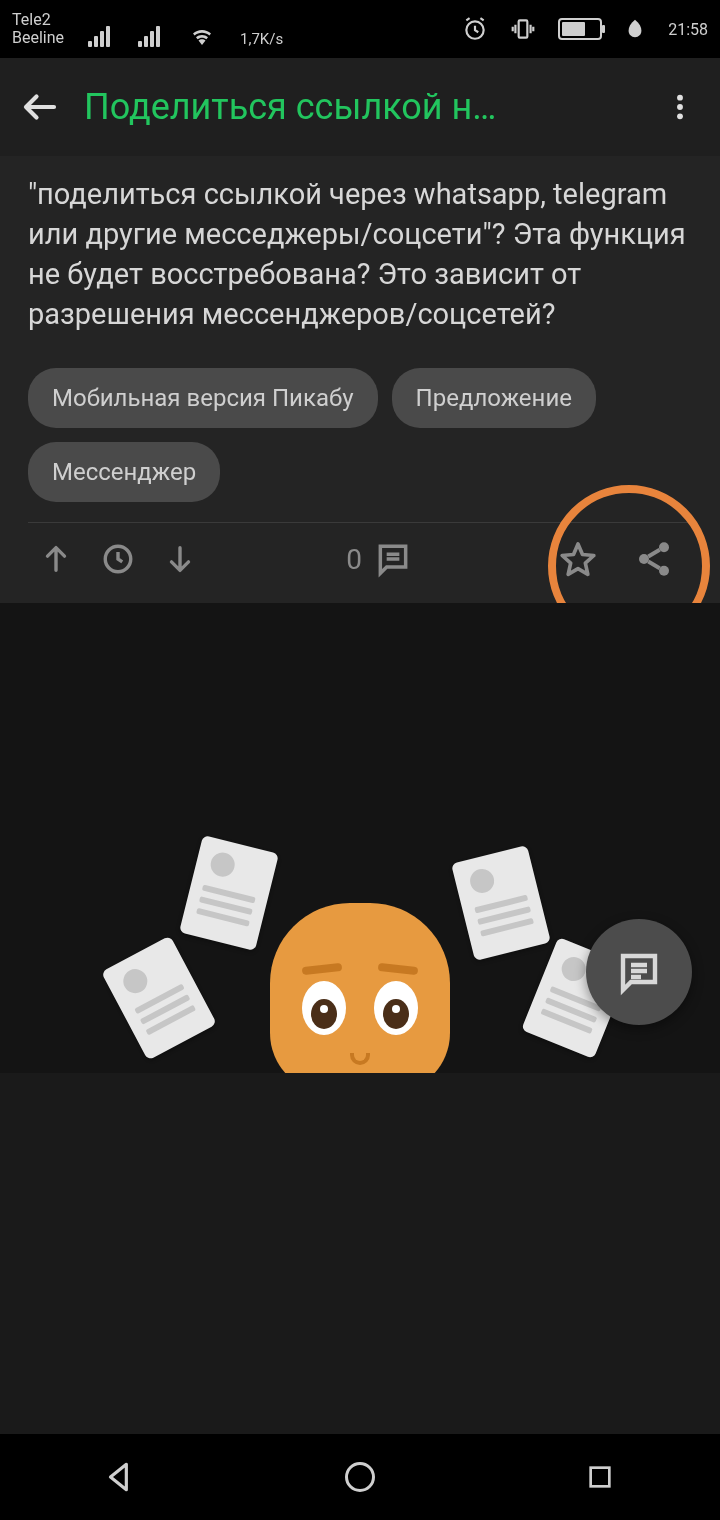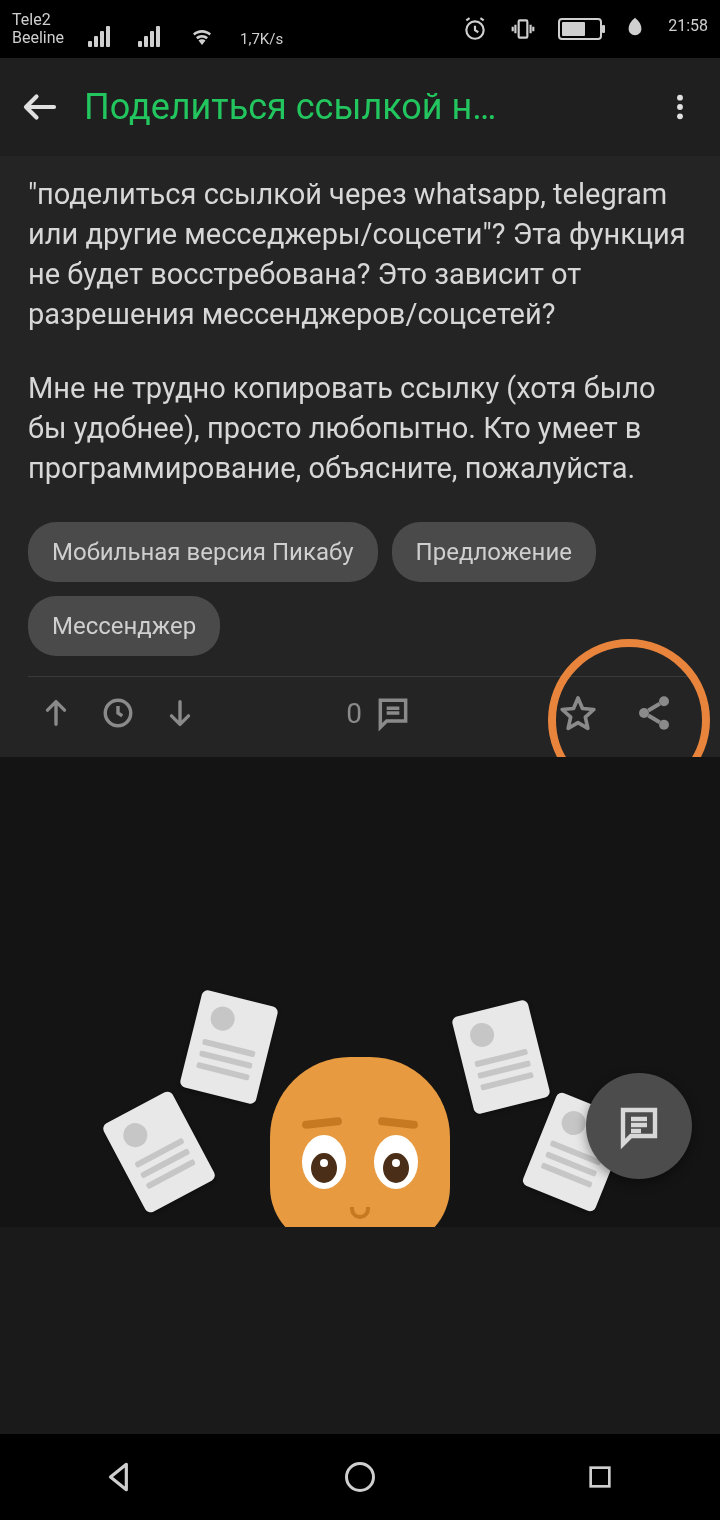--- a/index.html
+++ b/index.html
@@ -9,21 +9,21 @@
   .sb-left{display:flex;align-items:flex-end;gap:24px}
   .sb-carriers{display:flex;flex-direction:column;line-height:18px;font-size:16px}
   .sb-signal{width:26px;height:22px;display:flex;align-items:flex-end;gap:2px}
   .sb-signal span{display:block;width:4px;background:#cfcfcf;border-radius:1px}
   .sb-signal span:nth-child(1){height:6px}
   .sb-signal span:nth-child(2){height:11px}
   .sb-signal span:nth-child(3){height:16px}
   .sb-signal span:nth-child(4){height:21px}
   .sb-wifi{width:28px;height:22px;position:relative}
   .sb-datarate{display:flex;flex-direction:row;line-height:16px;font-size:15px;align-items:flex-end}
-  .sb-right{display:flex;gap:22px}
+  .sb-right{display:flex;align-items:center;gap:22px}
   .sb-batt{display:flex;align-items:center;gap:2px}
   .batt-body{width:44px;height:22px;border:2px solid #cfcfcf;border-radius:4px;position:relative;display:flex;align-items:center;justify-content:center}
   .batt-body::after{content:"";position:absolute;right:-5px;top:5px;width:3px;height:8px;background:#cfcfcf;border-radius:1px}
   .batt-fill{position:absolute;left:2px;top:2px;bottom:2px;width:58%;background:#cfcfcf;border-radius:1px}
   .batt-txt{position:relative;font-size:14px;color:#000;font-weight:600;mix-blend-mode:difference}
   .sb-time{font-size:16px}
 
   
   .app-bar{height:98px;background:#1f1f1f;display:flex;align-items:center;padding:0 8px}
   .icon-btn{width:64px;height:64px;display:flex;align-items:center;justify-content:center;color:#e0e0e0}
@@ -143,21 +143,20 @@
         <circle cx="12" cy="5" r="2.2"></circle>
         <circle cx="12" cy="12" r="2.2"></circle>
         <circle cx="12" cy="19" r="2.2"></circle>
       </svg>
   </div>
 </div>
 
 <div class="content">
   <div class="post-body">
     <p>"поделиться ссылкой через whatsapp, telegram или другие месседжеры/соцсети"? Эта функция не будет восстребована? Это зависит от разрешения мессенджеров/соцсетей?</p>
-    <p>Мне не трудно копировать ссылку (хотя было бы удобнее), просто любопытно. Кто умеет в программирование, объясните, пожалуйста.</p>
   </div>
   <div class="tags">
     <span class="tag">Мобильная версия Пикабу</span>
     <span class="tag">Предложение</span>
     <span class="tag">Мессенджер</span>
   </div>
   <div class="divider"></div>
 
   <div class="action-bar">
     <div class="ab-left">

